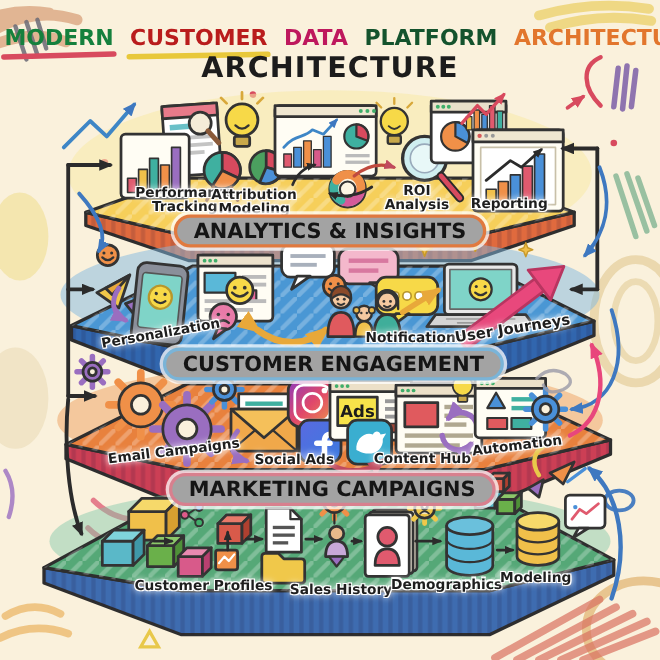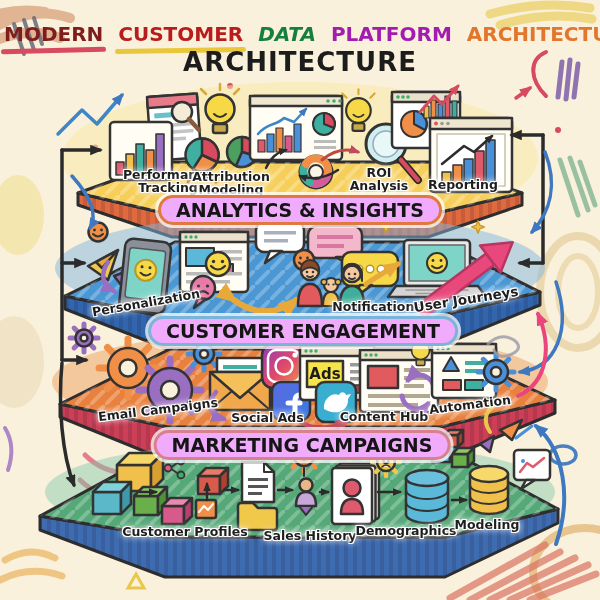--- a/index.html
+++ b/index.html
@@ -2,28 +2,28 @@
 <html><head>
 <meta charset="utf-8">
 <style>
   html,body{margin:0;padding:0;}
   #canvas{position:relative;width:600px;height:600px;background:#FAF1DC;overflow:hidden;
           font-family:"DejaVu Sans","Liberation Sans",sans-serif;}
   #art{position:absolute;left:0;top:0;}
   .titleline1{position:absolute;top:22px;left:0;width:600px;text-align:center;
     font-weight:bold;font-size:20px;letter-spacing:0px;white-space:nowrap;}
   .titleline1 span{position:relative;margin:0 4px;}
-  .tw0{color:#7f1d1d;text-align:right;}.tw1{color:#b91c1c;}.tw2{color:#15803d;font-style:italic;}.tw3{color:#a21caf;}.tw4{color:#e2762d;}
+  .tw0{color:#15803d;text-align:right;}.tw1{color:#b91c1c;}.tw2{color:#be185d;}.tw3{color:#14532d;}.tw4{color:#e2762d;}
   .tw0::after{content:"";position:absolute;left:-3px;right:-3px;bottom:-7px;height:5px;
     border-radius:3px;background:#d84a5e;transform:rotate(-1.5deg);}
   .tw1::after{content:"";position:absolute;left:-3px;right:-3px;bottom:-7px;height:5px;
     border-radius:3px;background:#e8c83a;transform:rotate(-1deg);}
   .titleline2{position:absolute;top:47px;left:0;width:600px;text-align:center;
     font-weight:bold;font-size:26px;letter-spacing:1px;color:#1c1c1c;}
-  .banner{position:absolute;transform:translateX(-50%);background:#f0abfc;border:3px solid #e08a4a;
+  .banner{position:absolute;transform:translateX(-50%);background:#a3a3a3;border:3px solid #e08a4a;
     border-radius:20px;padding:1px 15px;font-weight:bold;font-size:19px;color:#151515;
     white-space:nowrap;box-shadow:0 0 0 3px rgba(255,255,255,.75);}
   .b1{border-color:#e0793f;} .b2{border-color:#7ab4d8;} .b3{border-color:#d8808e;} .b4{border-color:#7ac0a8;}
   .item{position:absolute;transform:translateX(-50%);font-weight:bold;font-size:12.5px;color:#1e1e1e;
     text-align:center;line-height:1.05;white-space:nowrap;
     text-shadow:-1px -1px 0 #fff,1px -1px 0 #fff,-1px 1px 0 #fff,1px 1px 0 #fff,0 0 6px #fff,0 0 9px #fff;}
   .wrap{white-space:normal;width:95px;}
 </style>
 </head>
 <body>

